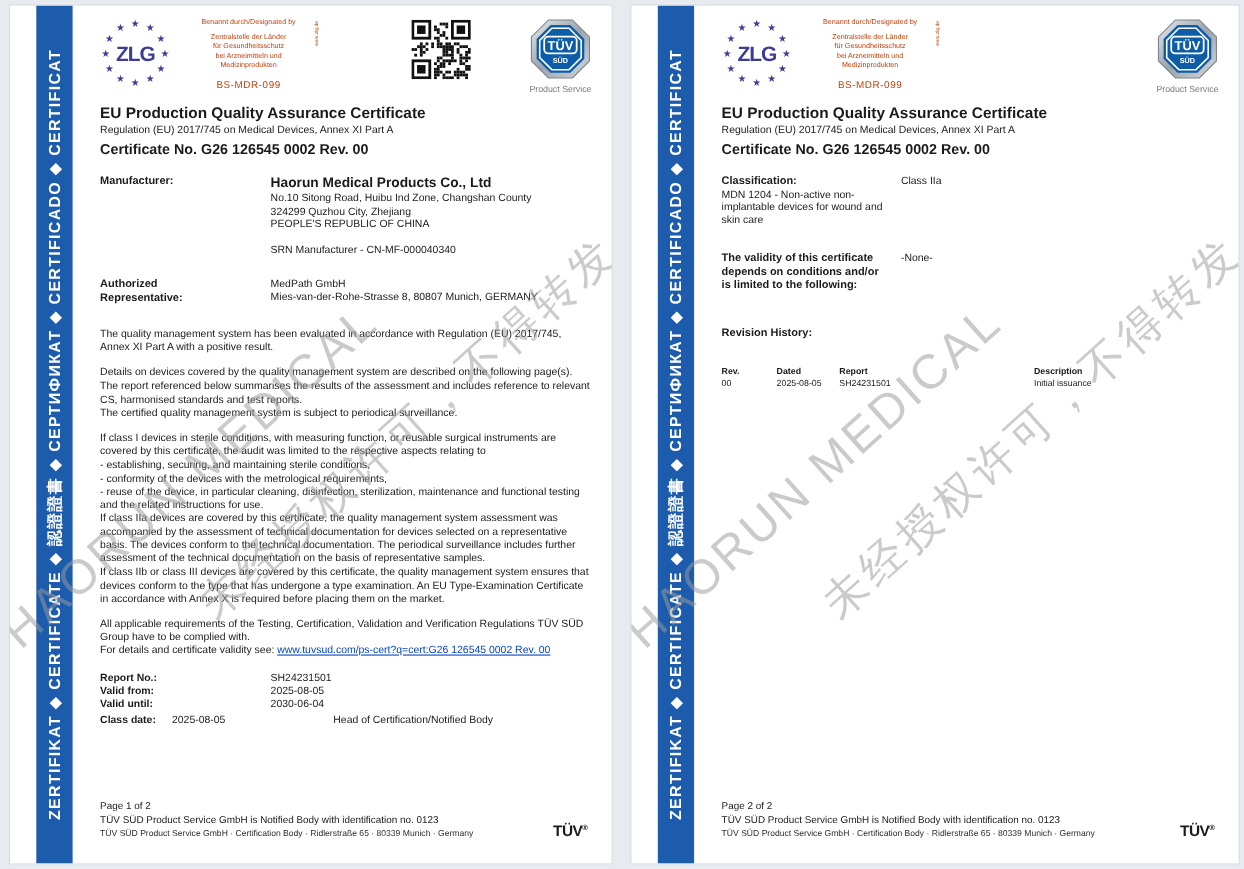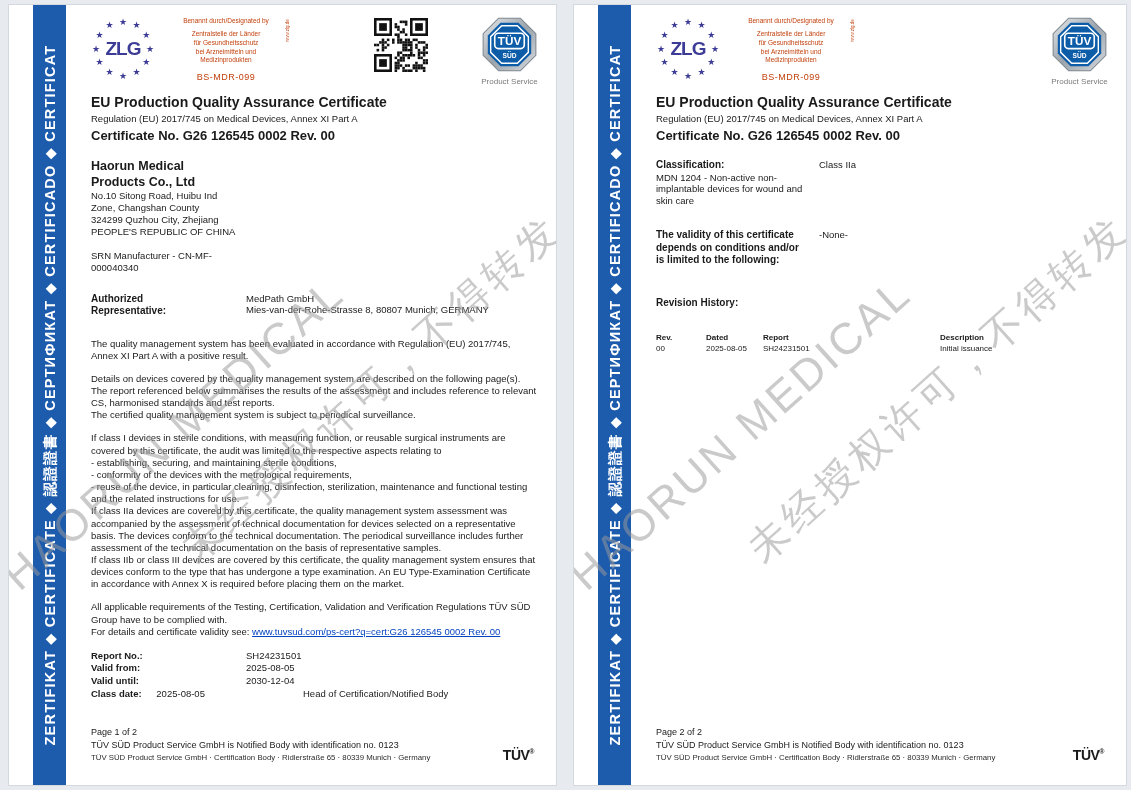--- a/index.html
+++ b/index.html
@@ -286,20 +286,21 @@
         </div>
       </div>
 
       <div class="title-block">
         <div class="doc-title">EU Production Quality Assurance Certificate</div>
         <div class="doc-subtitle">Regulation (EU) 2017/745 on Medical Devices, Annex XI Part A</div>
         <div class="doc-certno">Certificate No. G26 126545 0002 Rev. 00</div>
       </div>
 
       <div class="kv" style="margin-top:16px;">
+        <div class="label">Manufacturer:</div>
         <div>
           <div class="value-bold">Haorun Medical Products Co., Ltd</div>
           <div class="value">No.10 Sitong Road, Huibu Ind Zone, Changshan County
 324299 Quzhou City, Zhejiang
 PEOPLE'S REPUBLIC OF CHINA</div>
           <div class="value" style="margin-top:12px;">SRN Manufacturer - CN-MF-000040340</div>
         </div>
       </div>
 
       <div class="kv" style="margin-top:19px;">
@@ -327,21 +328,21 @@
         <div class="kv">
           <div class="label">Report No.:</div>
           <div class="value">SH24231501</div>
         </div>
         <div class="kv">
           <div class="label">Valid from:</div>
           <div class="value">2025-08-05</div>
         </div>
         <div class="kv">
           <div class="label">Valid until:</div>
-          <div class="value">2030-12-04</div>
+          <div class="value">2030-06-04</div>
         </div>
       </div>
 
 
       <div class="issue-row">
         <div class="issue-left">
           <span class="lbl">Class date:</span>
           <span style="margin-left:12px;">2025-08-05</span>
         </div>
         <div class="sig-title">Head of Certification/Notified Body</div>

